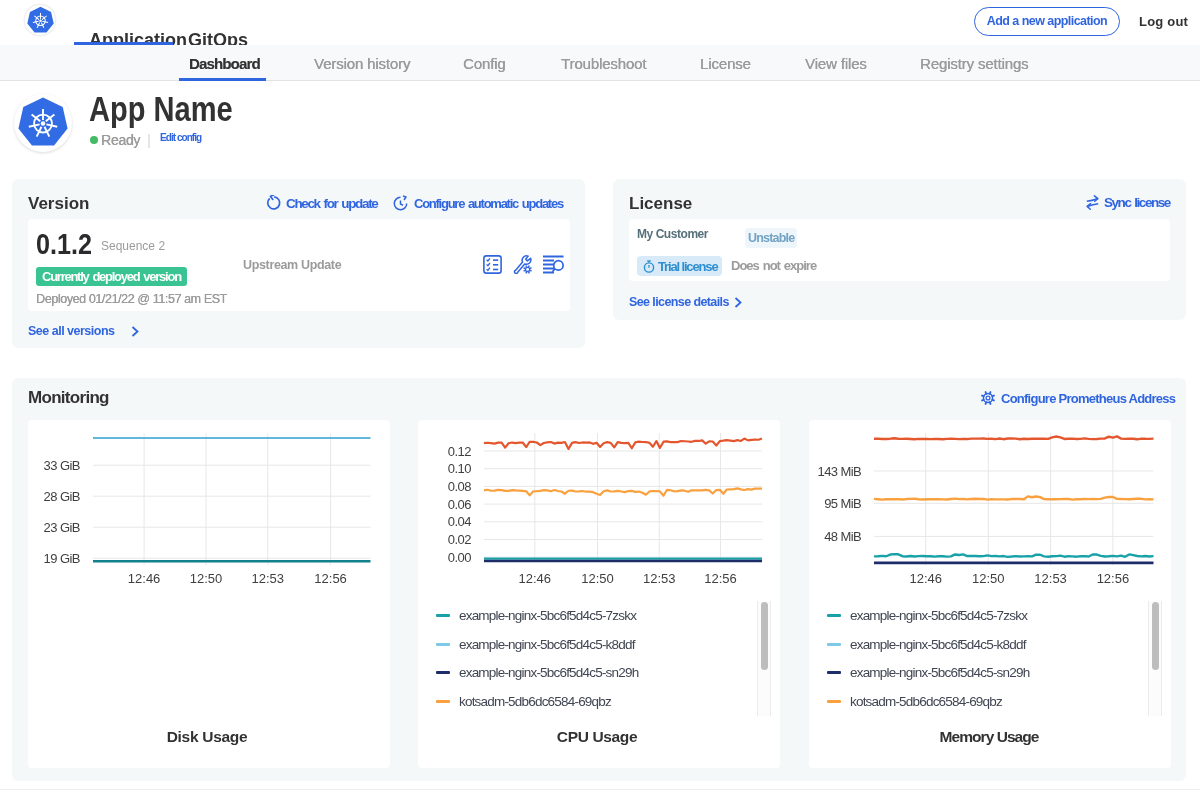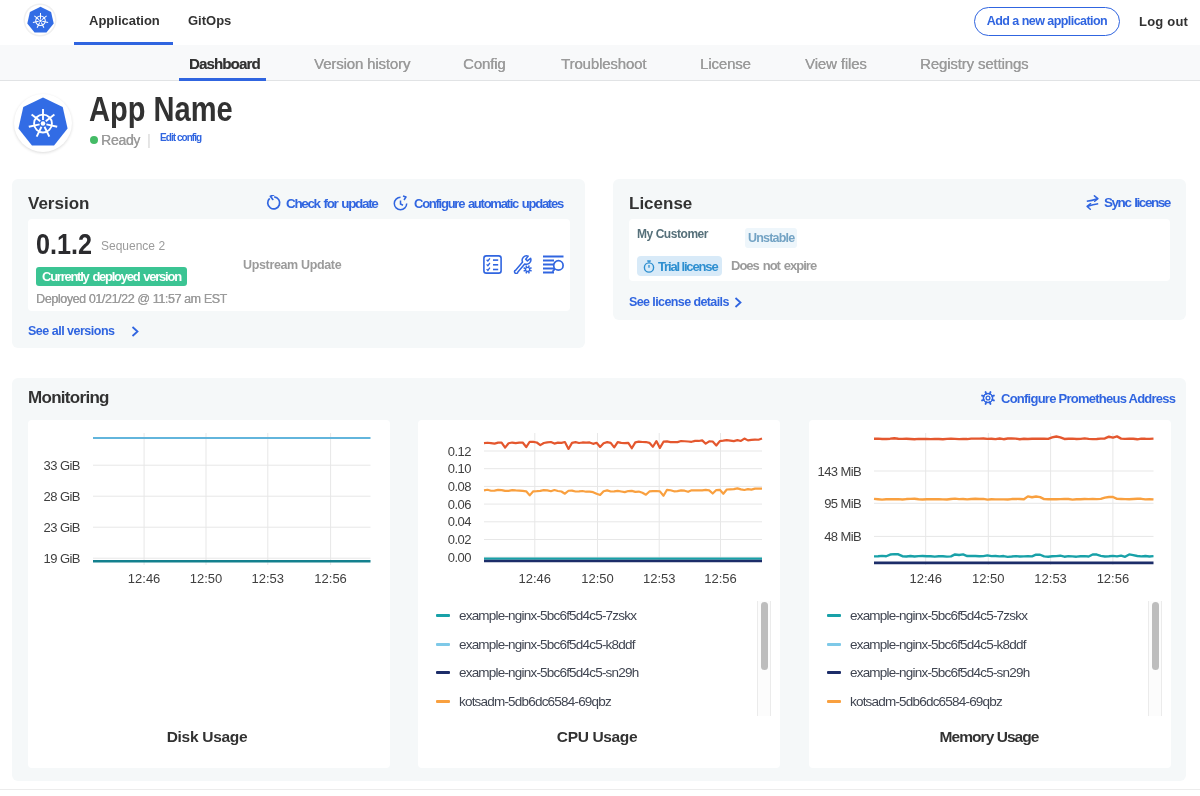--- a/index.html
+++ b/index.html
@@ -2,21 +2,21 @@
 <html><head>
 <meta charset="utf-8">
 <style>
 * { margin:0; padding:0; box-sizing:border-box; }
 html,body { width:1200px; height:796px; background:#fff; font-family:"Liberation Sans", sans-serif; overflow:hidden; }
 body { position:relative; }
 
 
 #topnav { position:absolute; left:0; top:0; width:1200px; height:45px; background:#fff; }
 #navlogo { position:absolute; left:25px; top:5px; width:30px; height:30px; border-radius:50%; background:#fff; box-shadow:0 0 0 1.5px #f0f0f0; display:flex; align-items:center; justify-content:center; }
-.navtab { position:absolute; top:13px; font-size:13px; font-weight:700; color:#323232; letter-spacing:0px; white-space:nowrap; }
+.navtab { position:absolute; top:30px; font-size:18px; font-weight:700; color:#323232; letter-spacing:0px; white-space:nowrap; }
 #tab-underline { position:absolute; left:74px; top:42px; width:99px; height:3px; background:#3065e0; }
 #addappbtn { position:absolute; left:974px; top:7px; width:146px; height:29px; border:1px solid #3065e0; border-radius:15px; color:#3065e0; font-size:12.5px; font-weight:700; text-align:center; line-height:27px; background:#fff; letter-spacing:-0.55px; }
 #logout { position:absolute; left:1139px; top:14px; font-size:13px; font-weight:700; color:#323232; letter-spacing:0.2px; }
 
 
 #subnav { position:absolute; left:0; top:45px; width:1200px; height:36px; background:#f8f9fa; border-bottom:1px solid #e1e3e5; }
 .subitem { position:absolute; top:10px; font-size:15px; font-weight:400; color:#9b9b9b; letter-spacing:-0.15px; white-space:nowrap; text-shadow:0.35px 0 0 #9b9b9b; }
 .subitem.active { color:#323232; font-weight:700; letter-spacing:-0.85px; }
 #sub-underline { position:absolute; left:179px; top:33px; width:87px; height:3px; background:#3065e0; }
 

